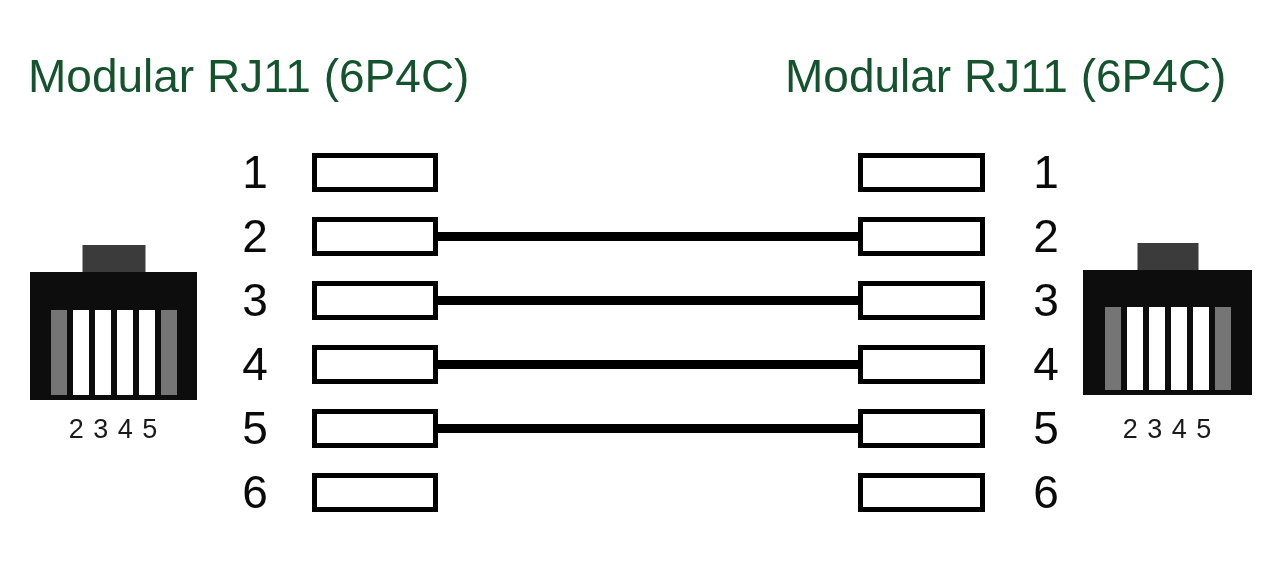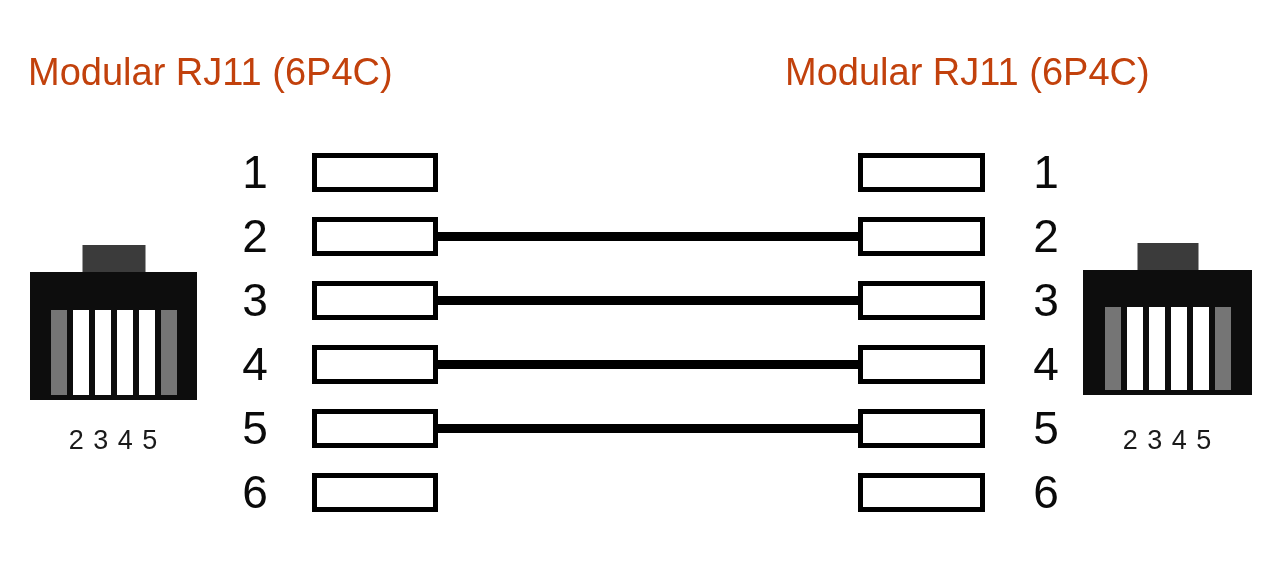--- a/index.html
+++ b/index.html
@@ -10,23 +10,23 @@
     background: #ffffff;
     font-family: "Liberation Sans", sans-serif;
     color: #000000;
     overflow: hidden;
   }
 
   
   .title {
     position: absolute;
     top: 53px;
-    font-size: 38px;
+    font-size: 46px;
     line-height: 1;
-    color: #c2410c;
+    color: #14532d;
     white-space: nowrap;
   }
   .title-left  { left: 28px; }
   .title-right { left: 785px; }
 
   
   .row-1 { --cy: 172px; }
   .row-2 { --cy: 236px; }
   .row-3 { --cy: 300px; }
   .row-4 { --cy: 364px; }
@@ -111,21 +111,20 @@
 
   .plug-label {
     position: absolute;
     top: 414px;
     font-size: 27px;
     line-height: 30px;
     text-align: center;
     letter-spacing: 1px;
     color: #1a1a1a;
     white-space: pre;
-    margin-top: 11px;
   }
   .plug-label-left  { left: 30px;   width: 167px; }
   .plug-label-right { left: 1083px; width: 169px; }
 </style>
 </head>
 <body>
 
 <div class="canvas">
 
   <div class="title title-left">Modular RJ11 (6P4C)</div>

